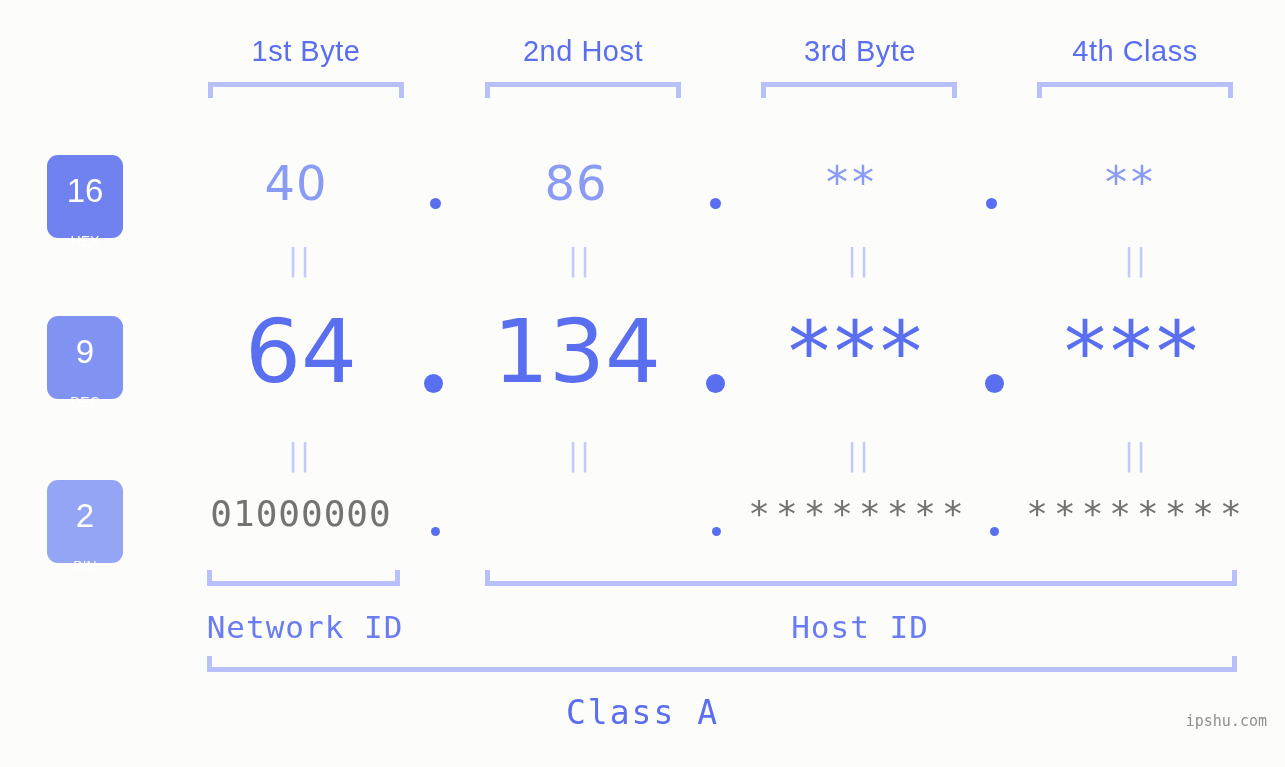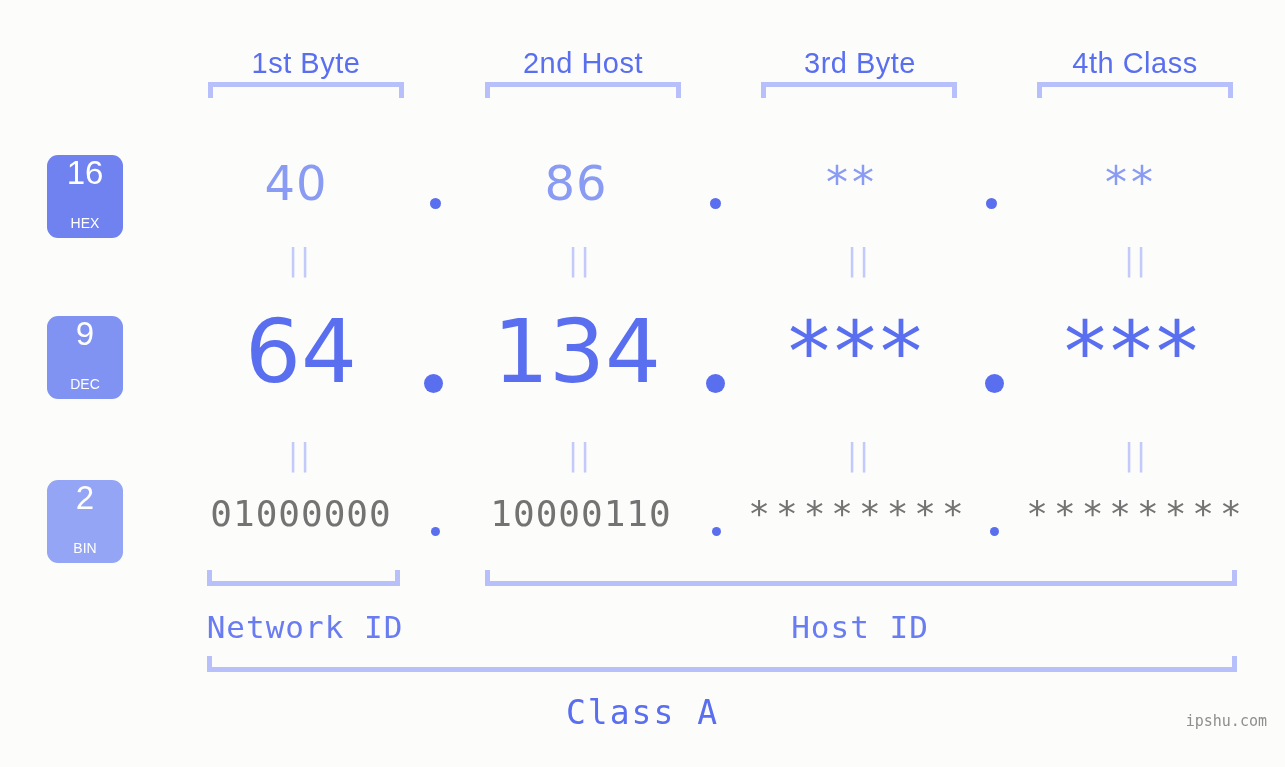--- a/index.html
+++ b/index.html
@@ -29,21 +29,20 @@
     top: 30px;
     height: 42px;
     line-height: 42px;
     text-align: center;
     font-family: "Liberation Sans", sans-serif;
     font-size: 29px;
     font-weight: 400;
     color: #5a6ef0;
     letter-spacing: 0.5px;
     white-space: nowrap;
-    margin-top: 12px;
   }
 
   
   .bracket-top {
     position: absolute;
     border-top: 5px solid #b7c0fa;
     border-left: 5px solid #b7c0fa;
     border-right: 5px solid #b7c0fa;
     height: 16px;
     box-sizing: border-box;
@@ -63,21 +62,21 @@
   
   .badge {
     position: absolute;
     left: 47px;
     width: 76px;
     border-radius: 11px;
     color: #ffffff;
     text-align: center;
     font-family: "Liberation Sans", sans-serif;
     box-sizing: border-box;
-    padding-top: 0;
+    padding-top: 18px;
   }
   .badge .num {
     display: block;
     font-size: 33px;
     line-height: 35px;
     font-weight: 400;
   }
   .badge .nm {
     display: block;
     font-size: 14px;
@@ -254,21 +253,20 @@
   <div class="dot dec" style="left:985px; top:374px;"></div>
   <div class="val dec-val stars" style="left:1028px; width:210px;">***</div>
 
   <div class="eq" style="left:240px;  top:440px; width:120px;">||</div>
   <div class="eq" style="left:520px;  top:440px; width:120px;">||</div>
   <div class="eq" style="left:799px;  top:440px; width:120px;">||</div>
   <div class="eq" style="left:1076px; top:440px; width:120px;">||</div>
 
   <div class="val bin-val" style="left:190px; width:222px;">01000000</div>
   <div class="dot bin" style="left:431px; top:527px;"></div>
-  <div class="val bin-val" style="left:470px; width:222px;">10000110</div>
   <div class="dot bin" style="left:712px; top:527px;"></div>
   <div class="val bin-val stars" style="left:748px; width:222px;">********</div>
   <div class="dot bin" style="left:990px; top:527px;"></div>
   <div class="val bin-val stars" style="left:1026px; width:222px;">********</div>
 
   <div class="bracket-bottom" style="left:207px; top:570px; width:193px;"></div>
   <div class="bracket-bottom" style="left:485px; top:570px; width:752px;"></div>
 
   <div class="id-label" style="left:205px; top:612px; width:200px;">Network ID</div>
   <div class="id-label" style="left:760px; top:612px; width:200px;">Host ID</div>

